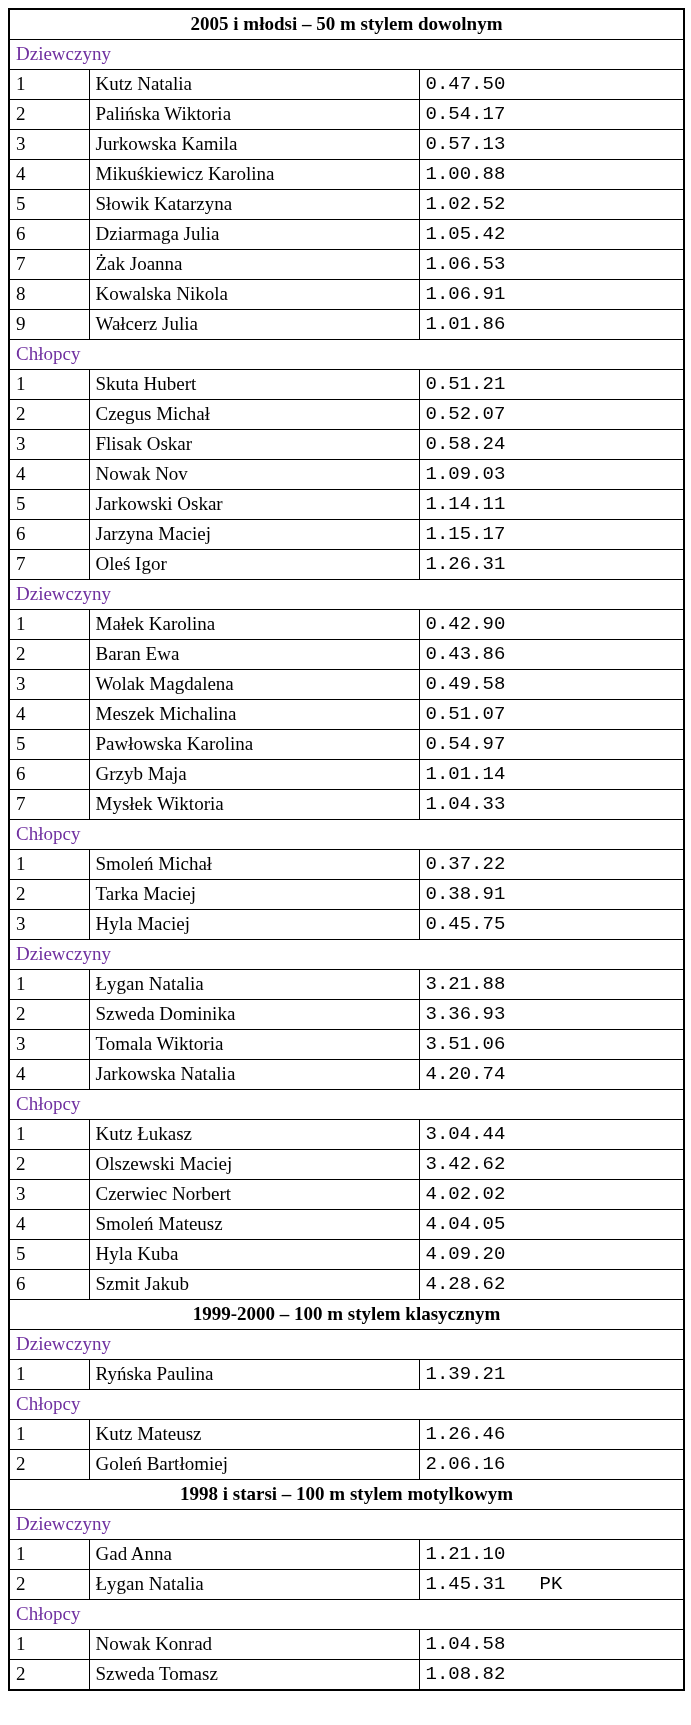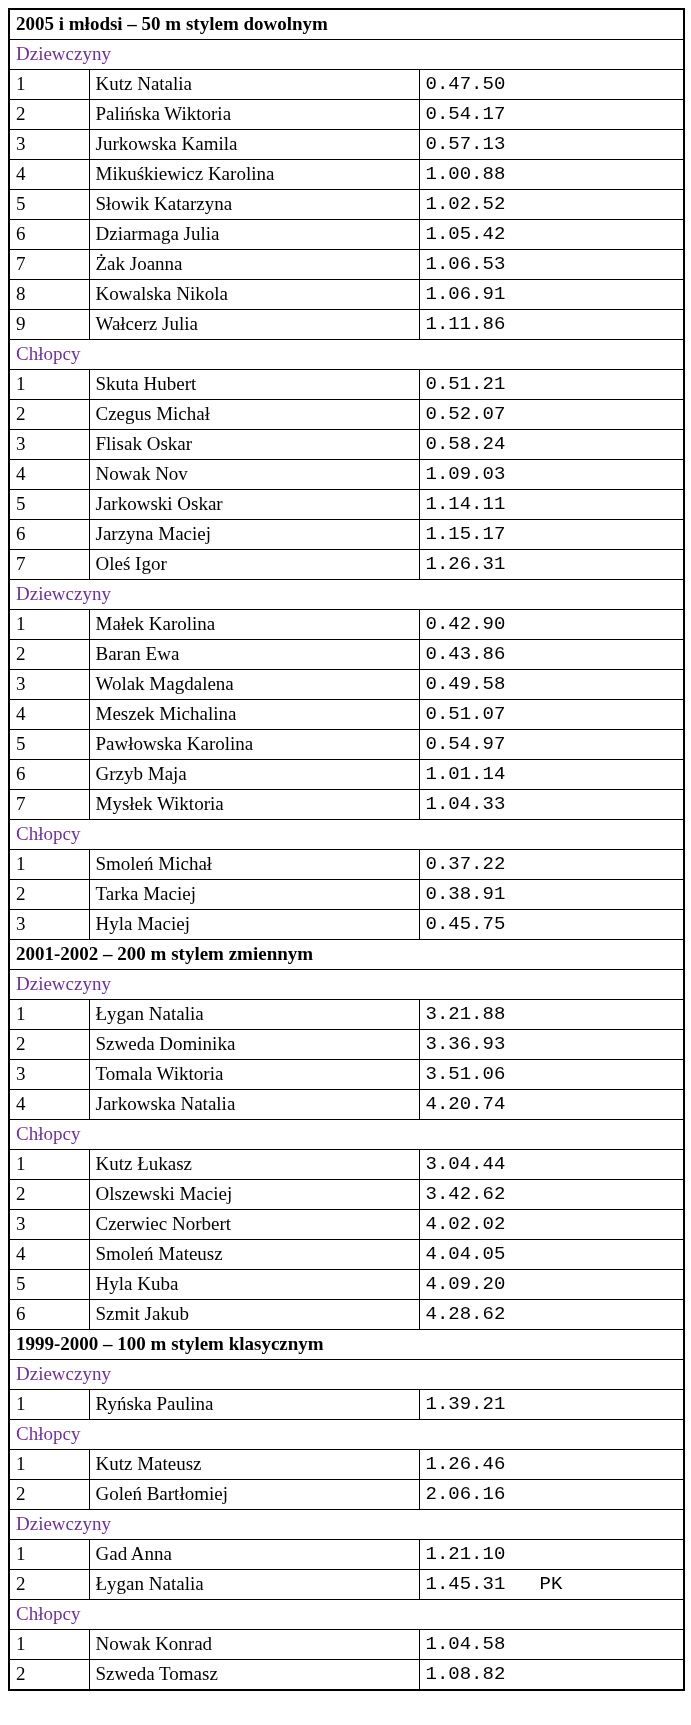--- a/index.html
+++ b/index.html
@@ -29,21 +29,21 @@
     font-size: 19px;
     line-height: 1.18;
     vertical-align: middle;
     height: 24px;
   }
   col.c-rank { width: 80px; }
   col.c-name { width: 330px; }
   col.c-time { width: 265px; }
 
   td.section-title {
-    text-align: left;
+    text-align: center;
     font-weight: bold;
     font-size: 19px;
     padding: 3px 4px 4px 4px;
   }
   td.group-title {
     color: #7030a0;
     font-size: 19px;
     padding-left: 12px;
     font-weight: normal;
   }
@@ -113,21 +113,21 @@
           <td class="time">1.06.53</td>
         </tr>
         <tr>
           <td class="rank">8</td>
           <td class="name">Kowalska Nikola</td>
           <td class="time">1.06.91</td>
         </tr>
         <tr>
           <td class="rank">9</td>
           <td class="name">Wałcerz Julia</td>
-          <td class="time">1.11.86</td>
+          <td class="time">1.01.86</td>
         </tr>
         <tr>
           <td class="group-title" colspan="3">Chłopcy</td>
         </tr>
         <tr>
           <td class="rank">1</td>
           <td class="name">Skuta Hubert</td>
           <td class="time">0.51.21</td>
         </tr>
         <tr>
@@ -210,23 +210,20 @@
           <td class="rank">2</td>
           <td class="name">Tarka Maciej</td>
           <td class="time">0.38.91</td>
         </tr>
         <tr>
           <td class="rank">3</td>
           <td class="name">Hyla Maciej</td>
           <td class="time">0.45.75</td>
         </tr>
         <tr>
-          <td class="section-title" colspan="3">2001-2002 – 200 m stylem zmiennym</td>
-        </tr>
-        <tr>
           <td class="group-title" colspan="3">Dziewczyny</td>
         </tr>
         <tr>
           <td class="rank">1</td>
           <td class="name">Łygan Natalia</td>
           <td class="time">3.21.88</td>
         </tr>
         <tr>
           <td class="rank">2</td>
           <td class="name">Szweda Dominika</td>
@@ -291,20 +288,23 @@
         </tr>
         <tr>
           <td class="rank">1</td>
           <td class="name">Kutz Mateusz</td>
           <td class="time">1.26.46</td>
         </tr>
         <tr>
           <td class="rank">2</td>
           <td class="name">Goleń Bartłomiej</td>
           <td class="time">2.06.16</td>
+        </tr>
+        <tr>
+          <td class="section-title" colspan="3">1998 i starsi – 100 m stylem motylkowym</td>
         </tr>
         <tr>
           <td class="group-title" colspan="3">Dziewczyny</td>
         </tr>
         <tr>
           <td class="rank">1</td>
           <td class="name">Gad Anna</td>
           <td class="time">1.21.10</td>
         </tr>
         <tr>

